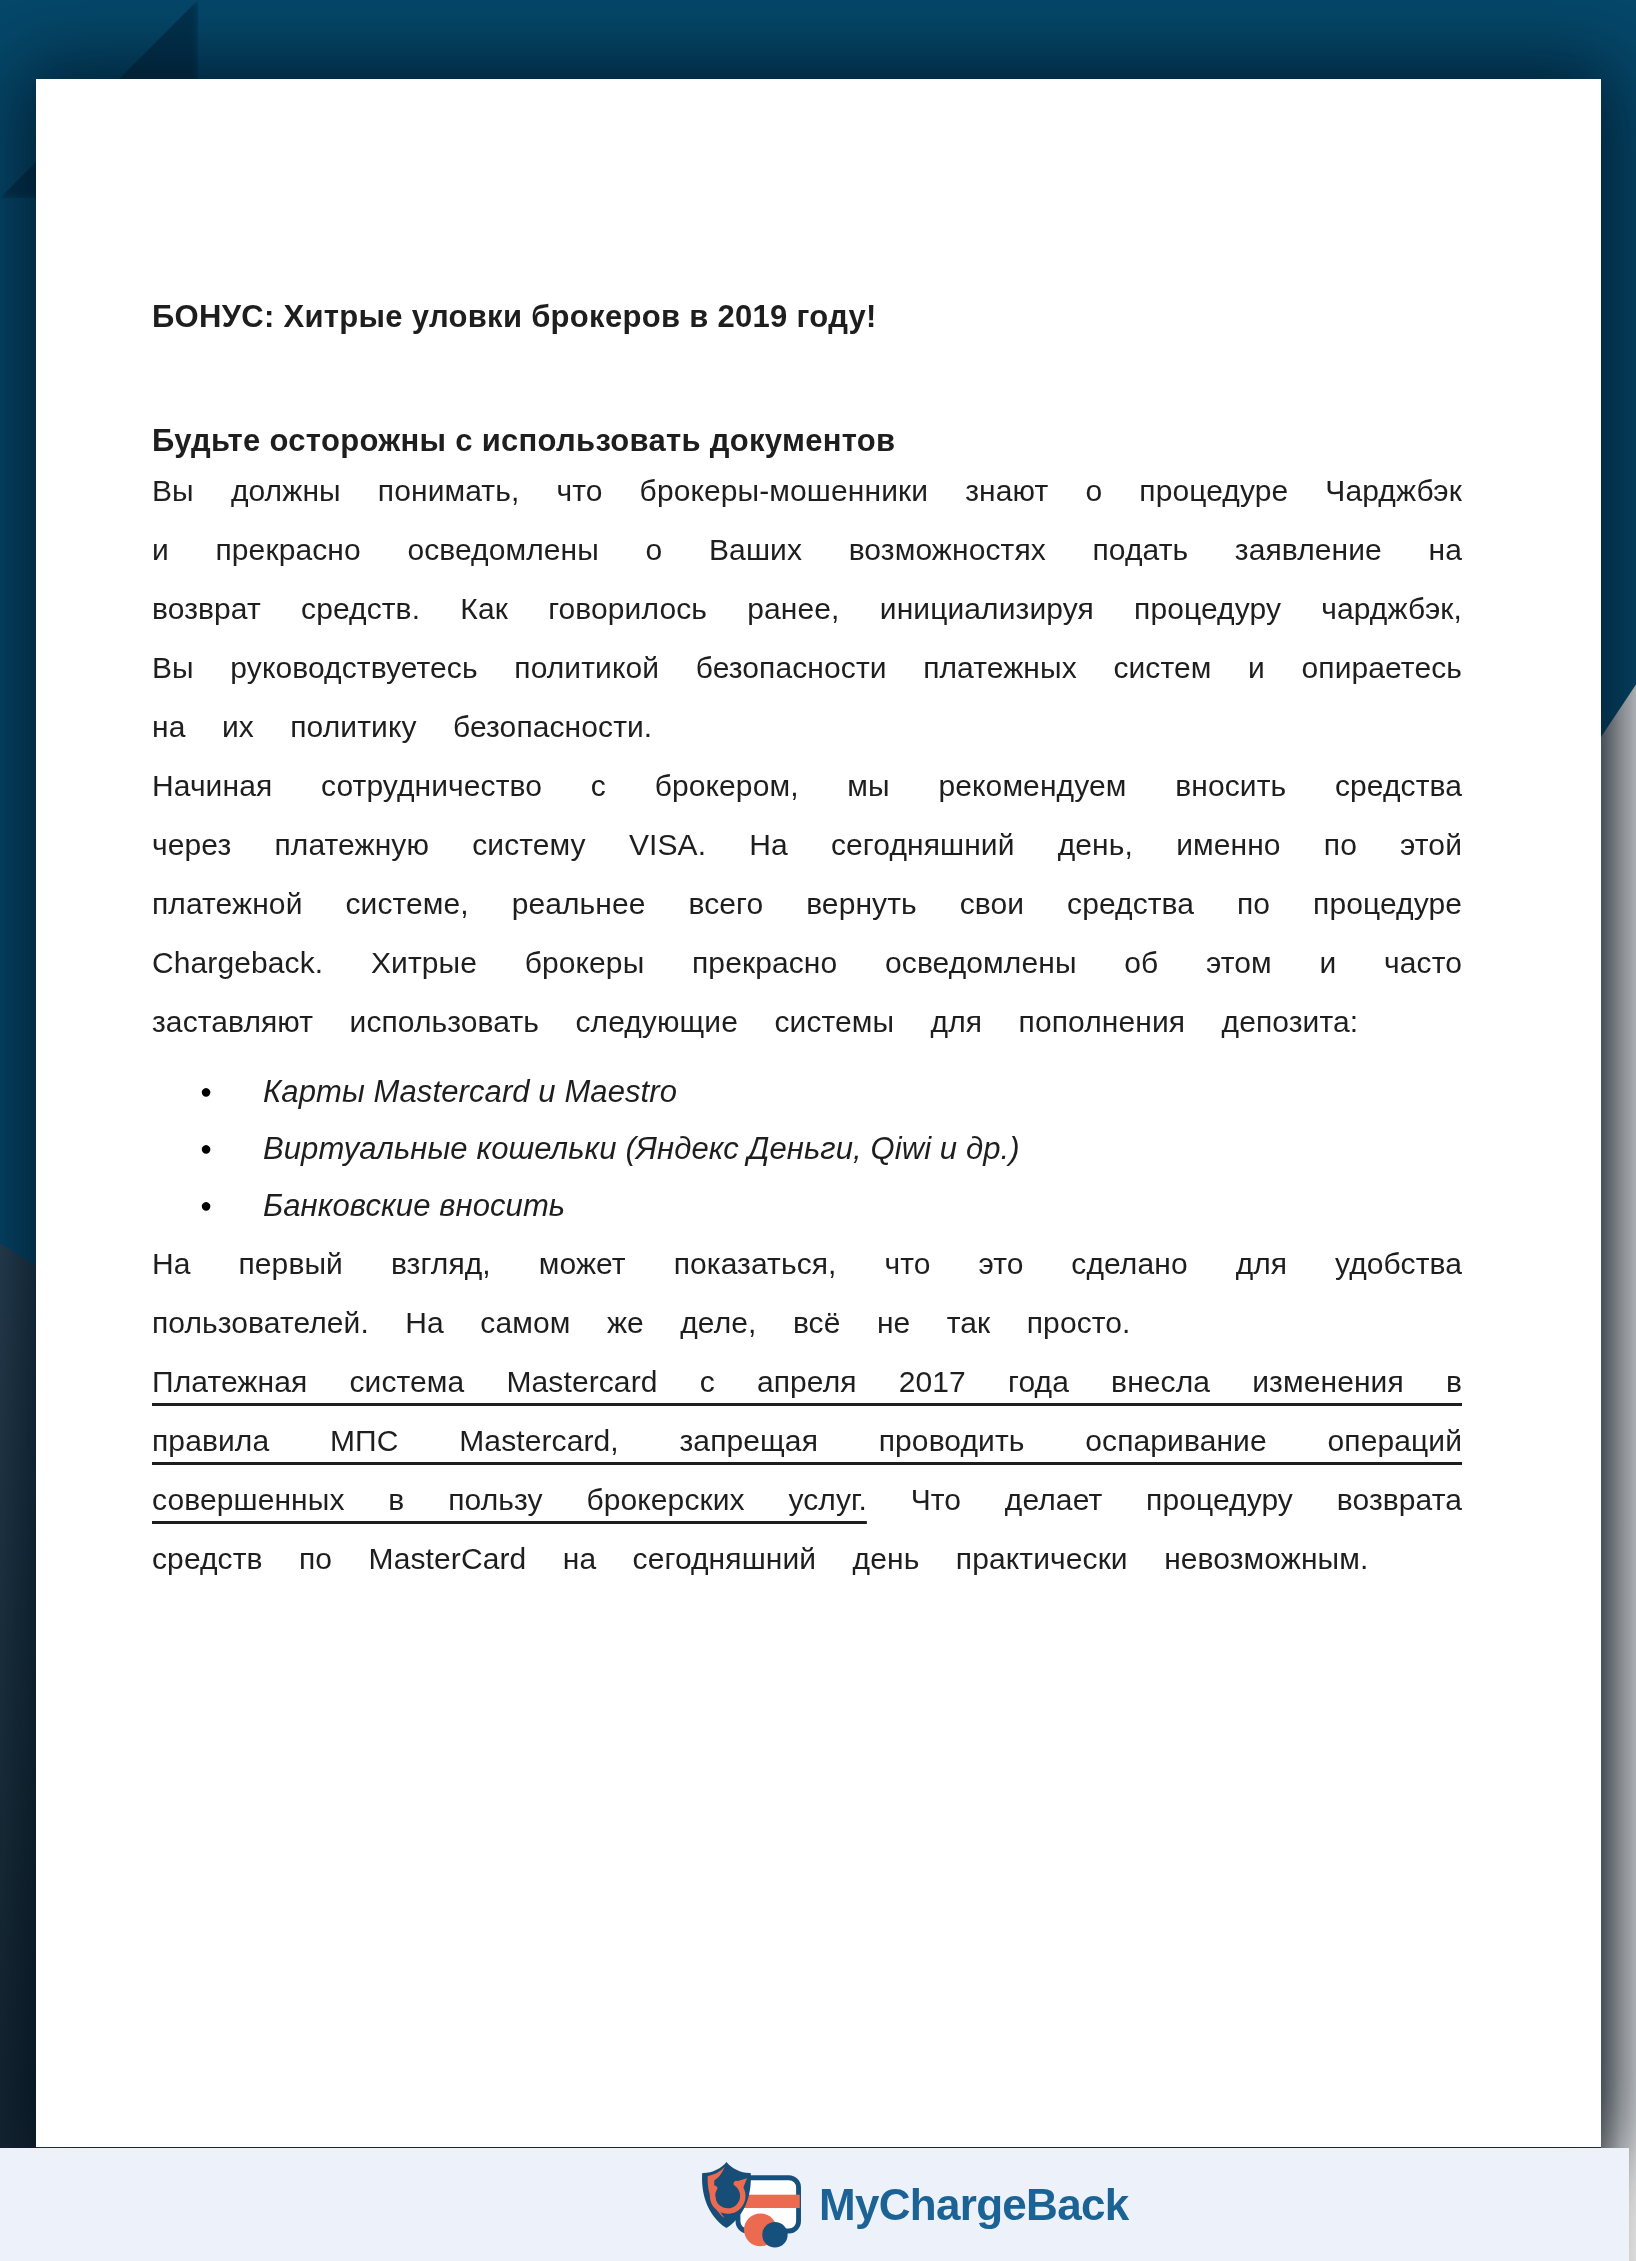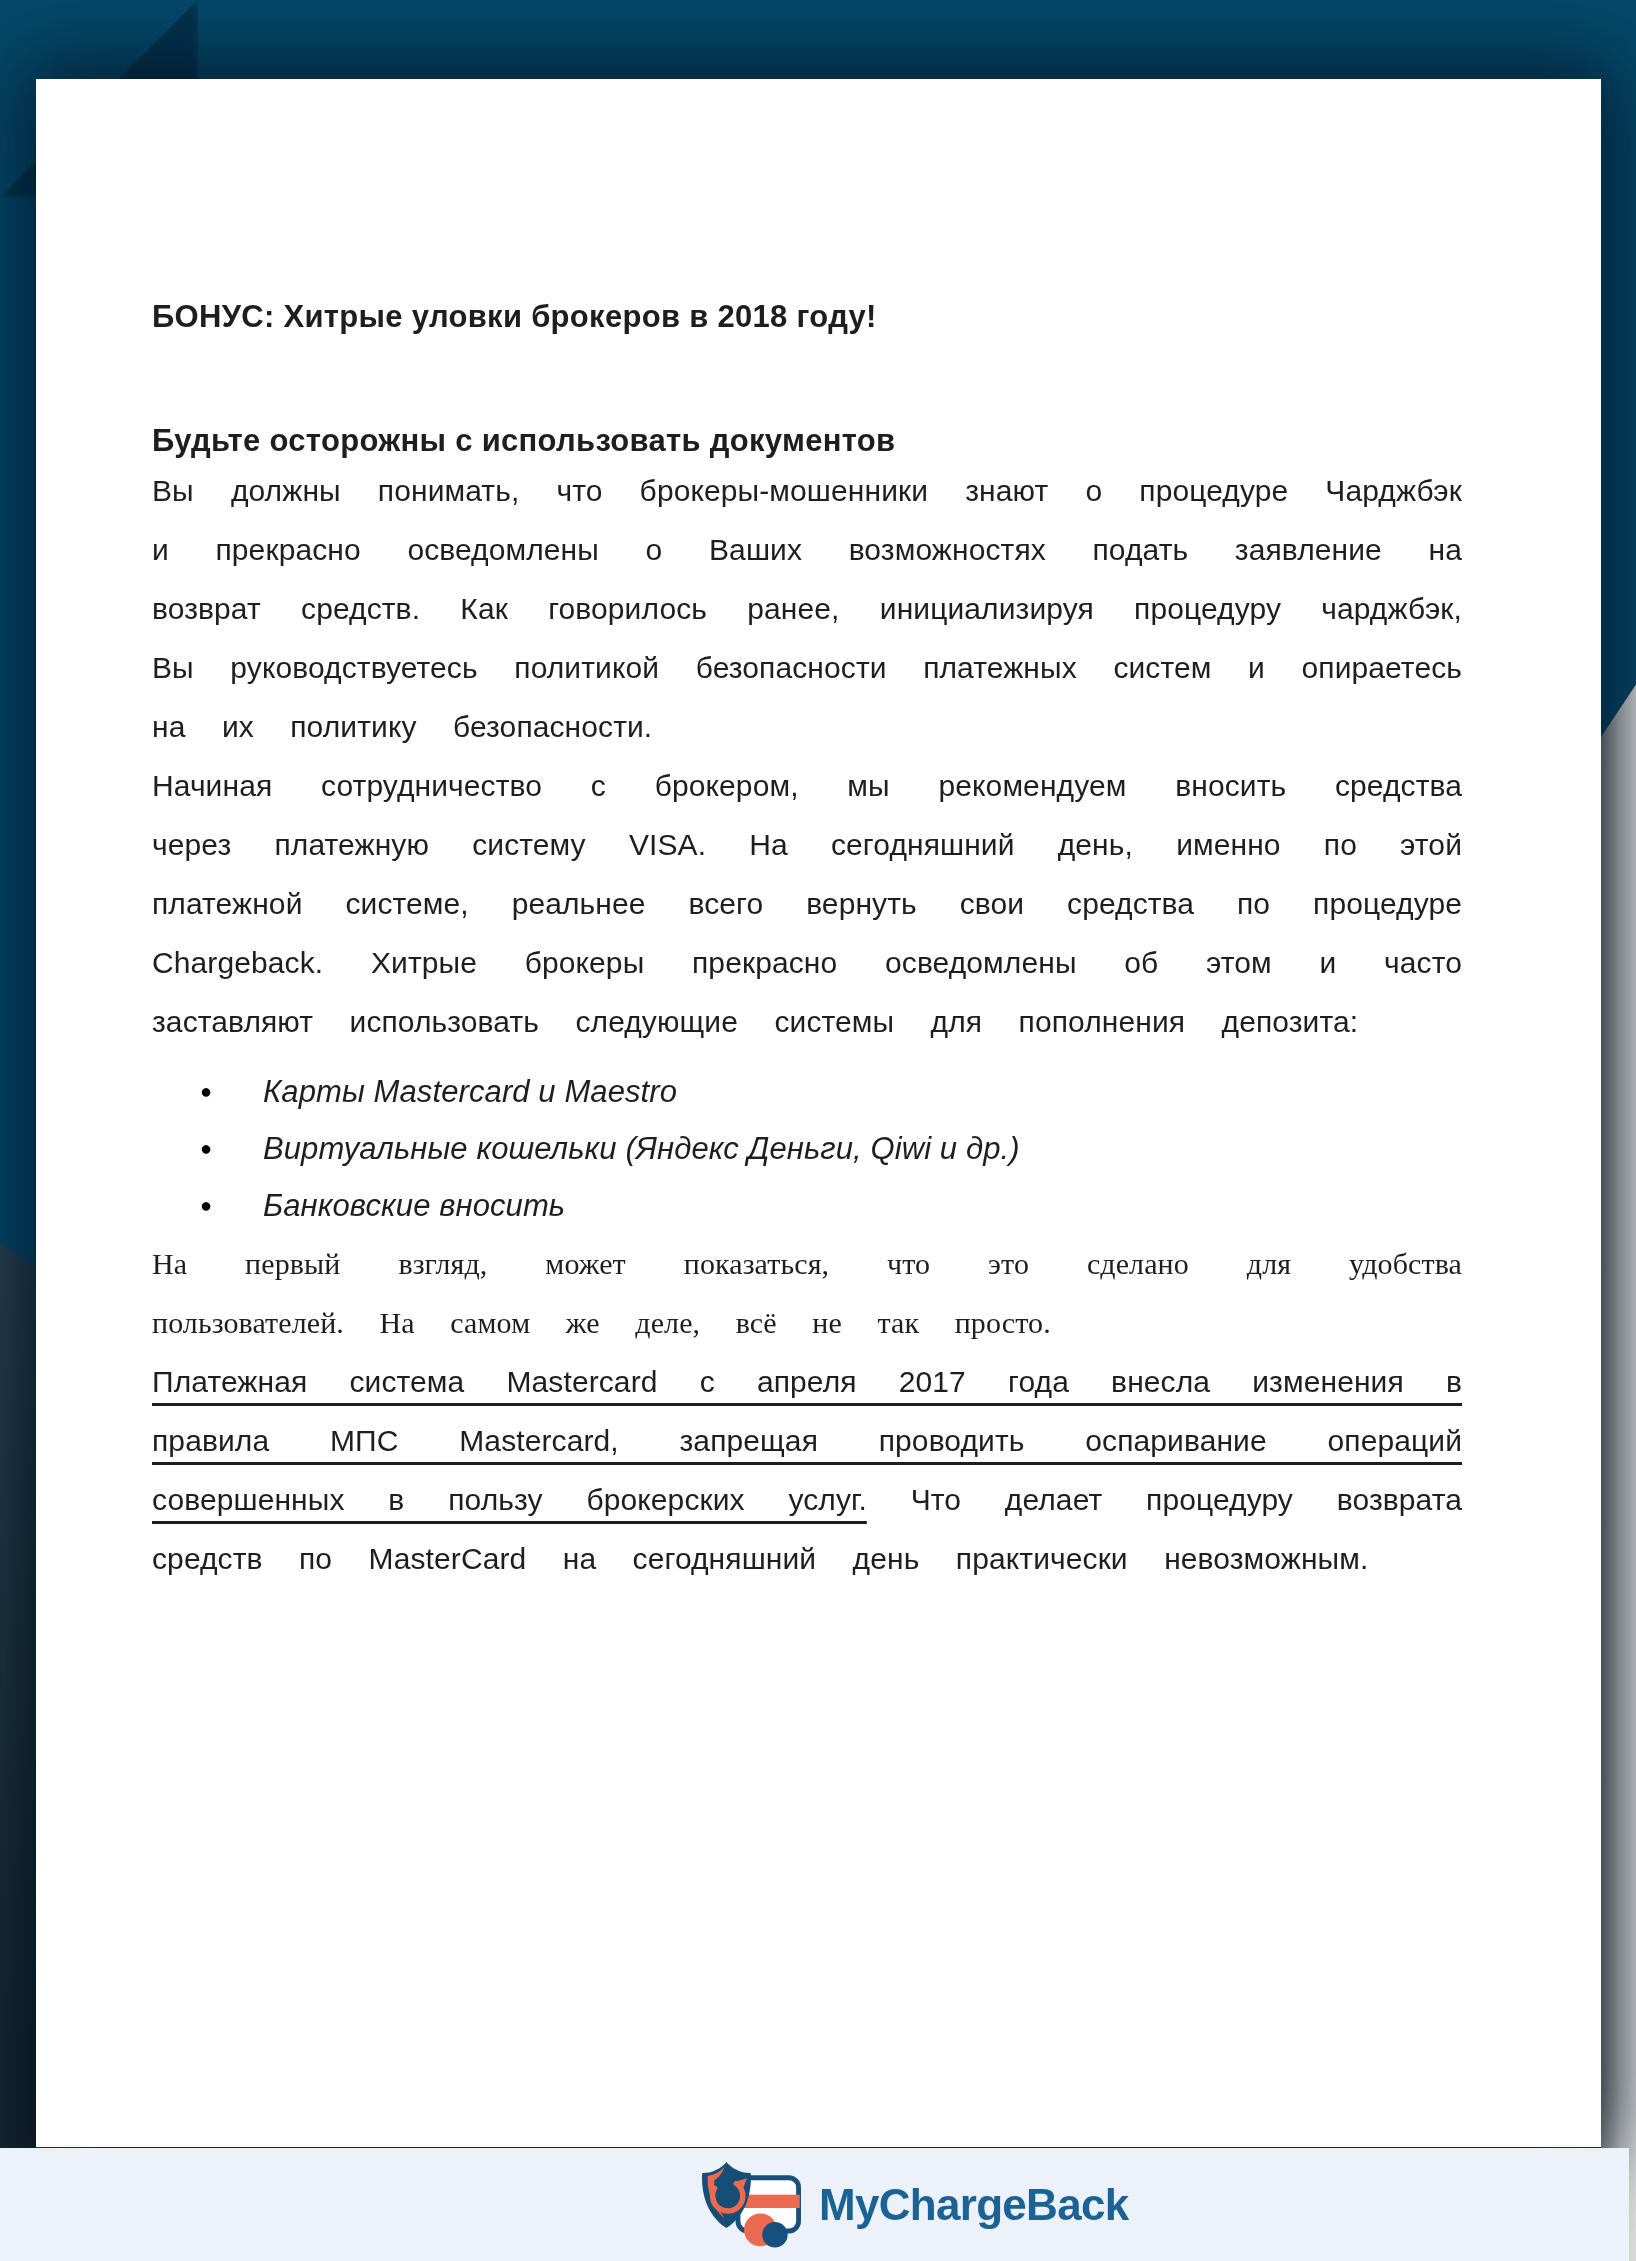--- a/index.html
+++ b/index.html
@@ -46,21 +46,21 @@
     margin:0;font-size:31px;line-height:41px;font-weight:700;
     color:#1e1e1e;letter-spacing:0.3px;
   }
   h2.doc-h{margin-top:83px;}
   p.doc-p{
     margin:0;font-size:30px;line-height:59px;
     text-align:justify;word-spacing:28px;letter-spacing:0.1px;
   }
   .para-intro{margin-top:33px;}
   .para-recommend{margin-top:56px;}
-  .para-first-glance{margin-top:69px;font-family:Liberation Serif, serif;}
+  .para-first-glance{margin-top:69px;}
   ul.deposit-list{
     margin:12px 0 0 0;padding:0;list-style:none;
   }
   ul.deposit-list li{
     position:relative;padding-left:111px;
     font-size:31px;line-height:57px;letter-spacing:0.1px;font-style:italic;
   }
   ul.deposit-list li::before{
     content:"●";position:absolute;left:48px;top:0;
     font-size:20px;line-height:57px;color:#000;
@@ -88,21 +88,21 @@
 </head>
 <body>
 
 <div class="corner-shade"></div>
 <div class="band-left-dark"></div>
 <div class="band-right-gray"></div>
 
 <div class="page">
   <div class="page-inner">
 
-    <h1 class="doc-h">БОНУС: Хитрые уловки брокеров в 2018 году!</h1>
+    <h1 class="doc-h">БОНУС: Хитрые уловки брокеров в 2019 году!</h1>
 
     <h2 class="doc-h">Будьте осторожны с использовать документов</h2>
 
     <p class="doc-p para-intro">Вы должны понимать, что брокеры-мошенники знают о процедуре Чарджбэк и прекрасно осведомлены о Ваших возможностях подать заявление на возврат средств. Как говорилось ранее, инициализируя процедуру чарджбэк, Вы руководствуетесь политикой безопасности платежных систем и опираетесь на их политику безопасности.</p>
 
     <p class="doc-p para-recommend">Начиная сотрудничество с брокером, мы рекомендуем вносить средства через платежную систему VISA. На сегодняшний день, именно по этой платежной системе, реальнее всего вернуть свои средства по процедуре Chargeback. Хитрые брокеры прекрасно осведомлены об этом и часто заставляют использовать следующие системы для пополнения депозита:</p>
 
     <ul class="deposit-list">
       <li><span>Карты Mastercard и Maestro</span></li>
       <li><span>Виртуальные кошельки (Яндекс Деньги, Qiwi и др.)</span></li>

